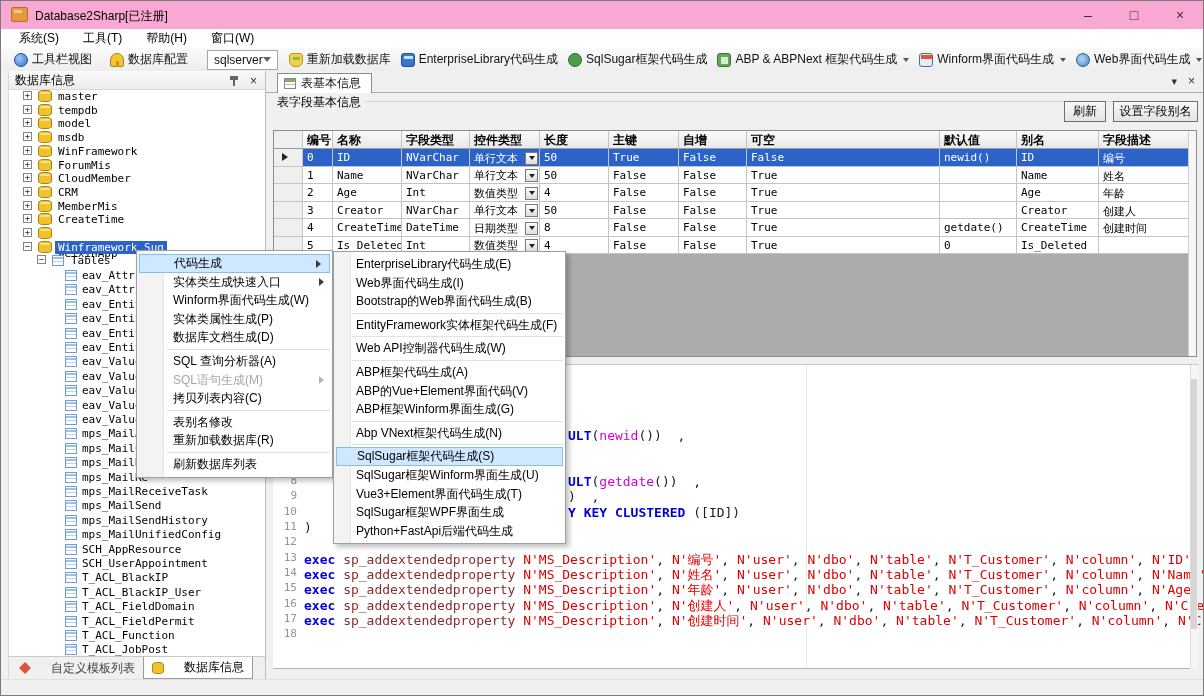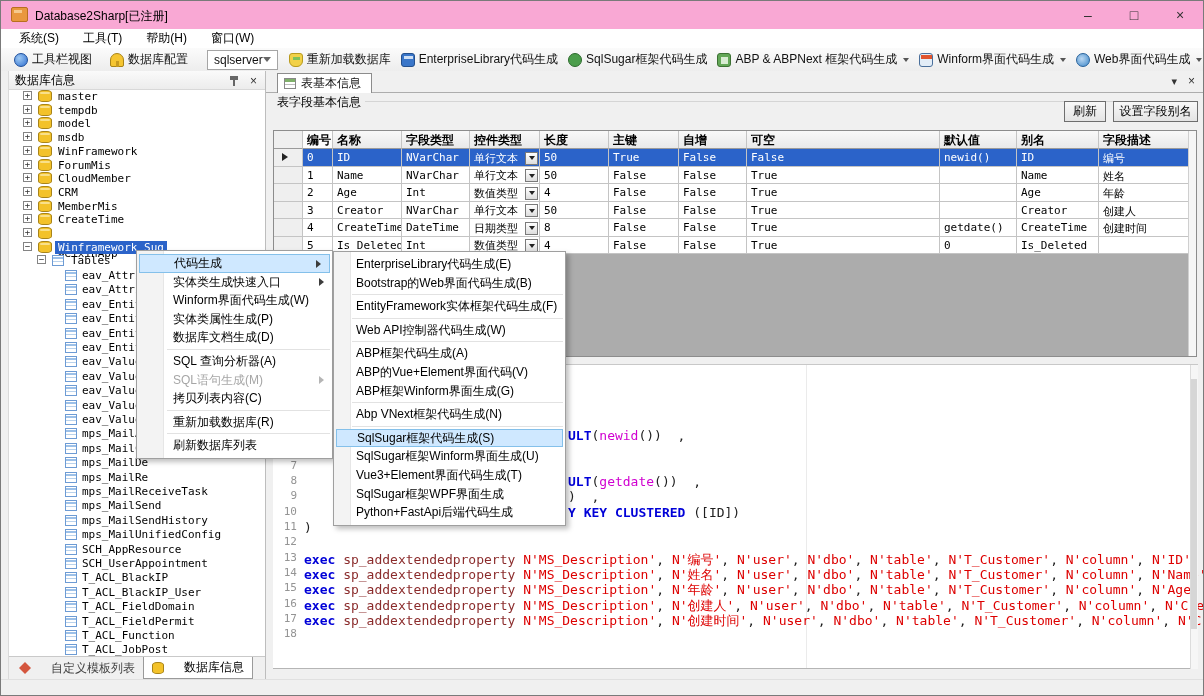--- a/index.html
+++ b/index.html
@@ -586,26 +586,28 @@
       <div class="mi hl"><span>代码生成</span><span class="sub-arrow"></span></div>
       <div class="mi"><span>实体类生成快速入口</span><span class="sub-arrow"></span></div>
       <div class="mi"><span>Winform界面代码生成(W)</span></div>
       <div class="mi"><span>实体类属性生成(P)</span></div>
       <div class="mi"><span>数据库文档生成(D)</span></div>
       <div class="menu-sep"></div>
       <div class="mi"><span>SQL 查询分析器(A)</span></div>
       <div class="mi disabled"><span>SQL语句生成(M)</span><span class="sub-arrow"></span></div>
       <div class="mi"><span>拷贝列表内容(C)</span></div>
       <div class="menu-sep"></div>
+      <div class="mi"><span>表别名修改</span></div>
       <div class="mi"><span>重新加载数据库(R)</span></div>
       <div class="menu-sep"></div>
       <div class="mi"><span>刷新数据库列表</span></div>
     </div>
   <div class="menu-pop" id="submenu" style="left:332px;top:250px;width:233px;">
       <div class="mi"><span>EnterpriseLibrary代码生成(E)</span></div>
+      <div class="mi"><span>Web界面代码生成(I)</span></div>
       <div class="mi"><span>Bootstrap的Web界面代码生成(B)</span></div>
       <div class="menu-sep"></div>
       <div class="mi"><span>EntityFramework实体框架代码生成(F)</span></div>
       <div class="menu-sep"></div>
       <div class="mi"><span>Web API控制器代码生成(W)</span></div>
       <div class="menu-sep"></div>
       <div class="mi"><span>ABP框架代码生成(A)</span></div>
       <div class="mi"><span>ABP的Vue+Element界面代码(V)</span></div>
       <div class="mi"><span>ABP框架Winform界面生成(G)</span></div>
       <div class="menu-sep"></div>

